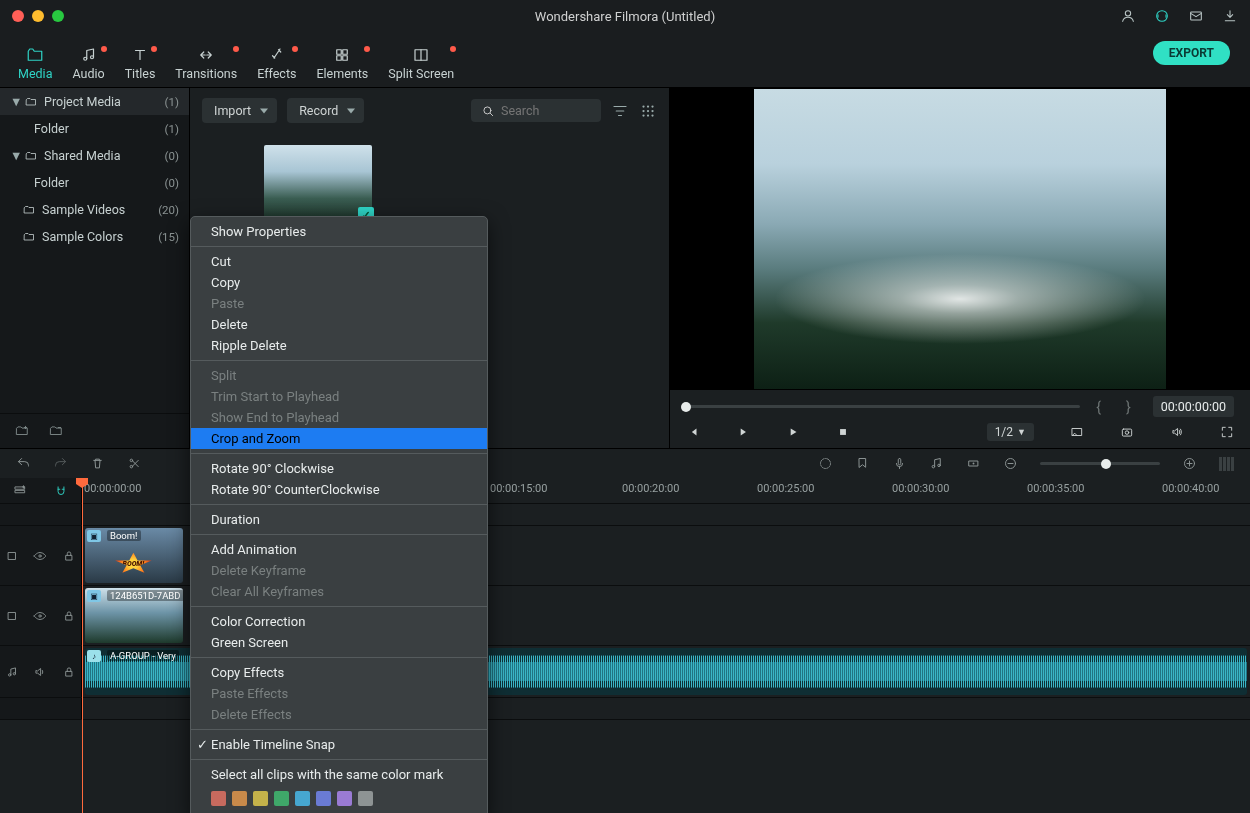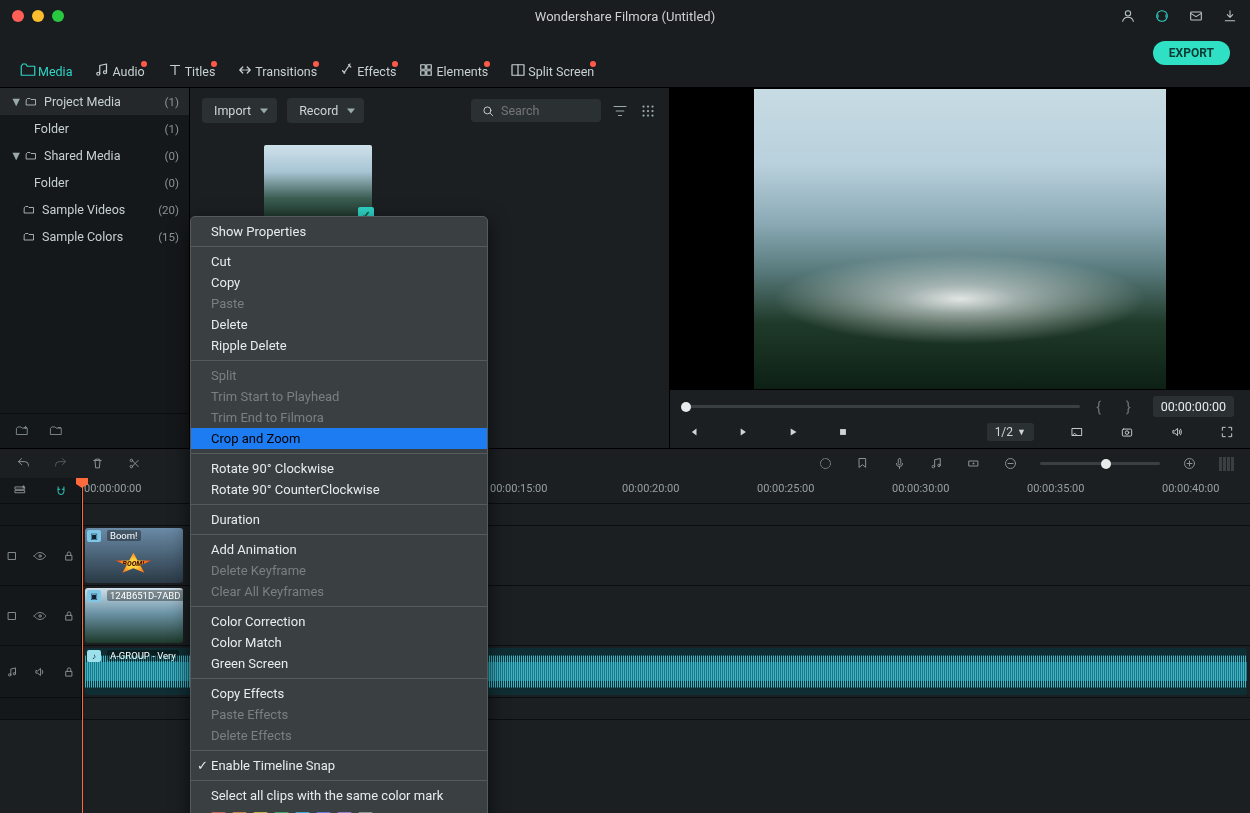--- a/index.html
+++ b/index.html
@@ -11,21 +11,21 @@
   .tl { width: 12px; height: 12px; border-radius: 50%; }
   .tl.red { background: #ff5f57; }
   .tl.yellow { background: #febc2e; }
   .tl.green { background: #28c840; }
   .title { position: absolute; left: 0; right: 0; text-align: center; font-size: 13px; color: #cfd0d0; pointer-events: none; }
   .title-right { position: absolute; right: 12px; display: flex; gap: 18px; color: #b9c5c5; }
   .title-right svg { width: 16px; height: 16px; }
 
   
   .toolbar { height: 56px; background: #1a1d1f; display: flex; align-items: flex-end; padding: 0 8px; border-bottom: 1px solid #000; }
-  .tab { display: flex; flex-direction: row; align-items: center; justify-content: flex-end; padding: 4px 10px 6px; font-size: 12.5px; color: #c7d1d1; cursor: pointer; position: relative; }
+  .tab { display: flex; flex-direction: column; align-items: center; justify-content: flex-end; padding: 4px 10px 6px; font-size: 12.5px; color: #c7d1d1; cursor: pointer; position: relative; }
   .tab svg { width: 20px; height: 18px; margin-bottom: 2px; }
   .tab.active { color: #2fd4c6; }
   .tab .dot { position: absolute; top: 4px; right: 8px; width: 6px; height: 6px; border-radius: 50%; background: #ff5a4a; }
   .export-wrap { margin-left: auto; padding-bottom: 22px; padding-right: 12px; }
   .export-btn { background: #30e0c4; color: #0a3a34; font-weight: 700; font-size: 12px; padding: 5px 16px; border-radius: 14px; border: none; cursor: pointer; }
 
   
   .main { display: flex; height: 360px; }
   .sidebar { width: 190px; background: #15181a; border-right: 1px solid #000; display: flex; flex-direction: column; }
   .side-list { flex: 1; overflow: hidden; }
@@ -514,34 +514,33 @@
     <div class="ctx-item enabled">Show Properties</div>
     <div class="ctx-sep"></div>
     <div class="ctx-item enabled">Cut</div>
     <div class="ctx-item enabled">Copy</div>
     <div class="ctx-item disabled">Paste</div>
     <div class="ctx-item enabled">Delete</div>
     <div class="ctx-item enabled">Ripple Delete</div>
     <div class="ctx-sep"></div>
     <div class="ctx-item disabled">Split</div>
     <div class="ctx-item disabled">Trim Start to Playhead</div>
-    <div class="ctx-item disabled">Trim End to Filmora</div>
+    <div class="ctx-item disabled">Show End to Playhead</div>
     <div class="ctx-item enabled hover">Crop and Zoom</div>
     <div class="ctx-sep"></div>
     <div class="ctx-item enabled">Rotate 90° Clockwise</div>
     <div class="ctx-item enabled">Rotate 90° CounterClockwise</div>
     <div class="ctx-sep"></div>
     <div class="ctx-item enabled">Duration</div>
     <div class="ctx-sep"></div>
     <div class="ctx-item enabled">Add Animation</div>
     <div class="ctx-item disabled">Delete Keyframe</div>
     <div class="ctx-item disabled">Clear All Keyframes</div>
     <div class="ctx-sep"></div>
     <div class="ctx-item enabled">Color Correction</div>
-    <div class="ctx-item enabled">Color Match</div>
     <div class="ctx-item enabled">Green Screen</div>
     <div class="ctx-sep"></div>
     <div class="ctx-item enabled">Copy Effects</div>
     <div class="ctx-item disabled">Paste Effects</div>
     <div class="ctx-item disabled">Delete Effects</div>
     <div class="ctx-sep"></div>
     <div class="ctx-item enabled ctx-check">Enable Timeline Snap</div>
     <div class="ctx-sep"></div>
     <div class="ctx-item enabled">Select all clips with the same color mark</div>
     <div class="ctx-swatches">

